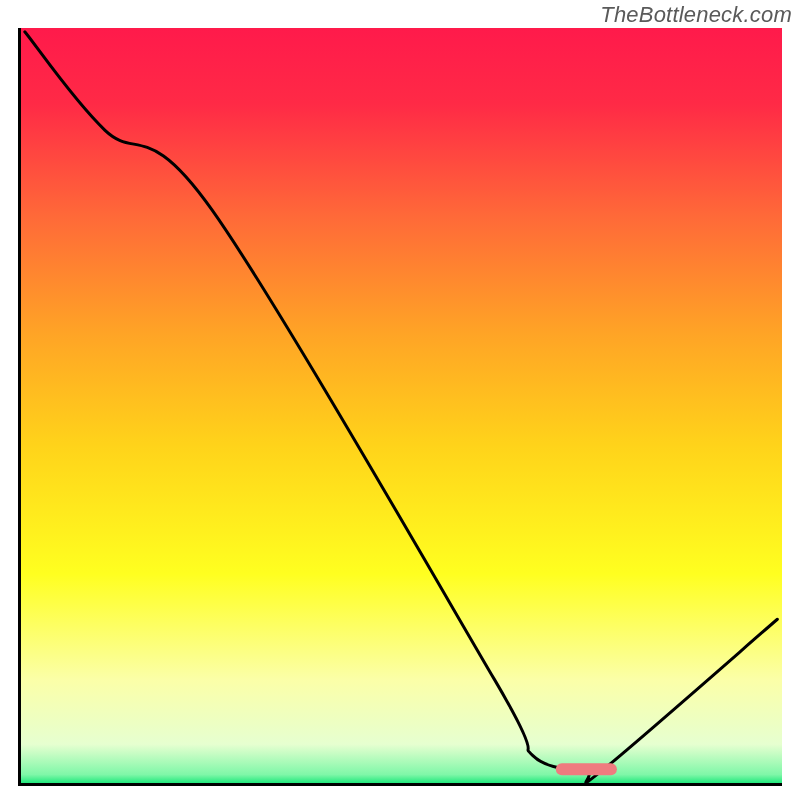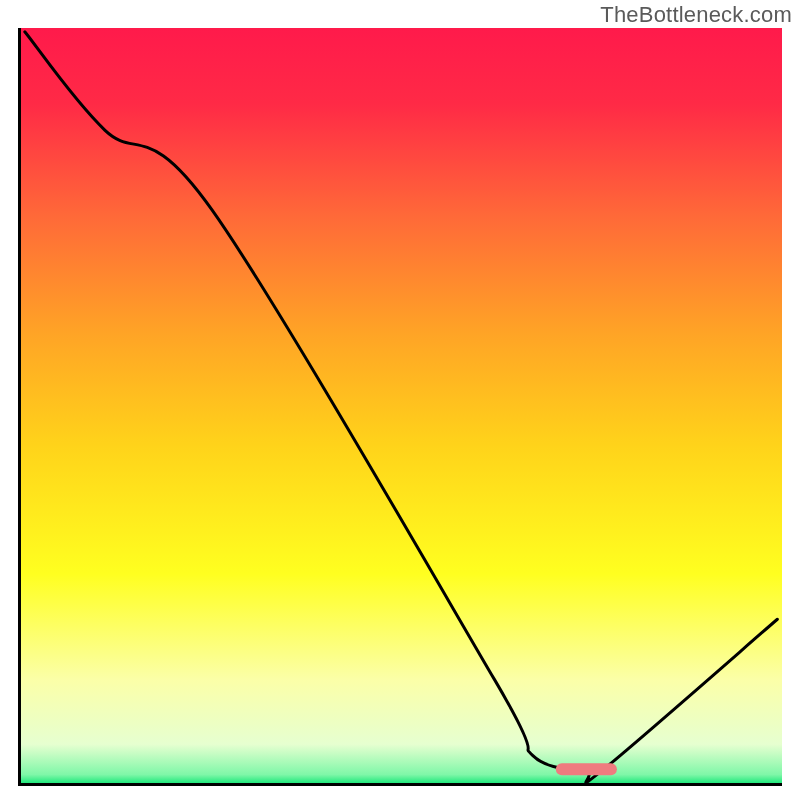--- a/index.html
+++ b/index.html
@@ -7,20 +7,21 @@
     padding: 0;
     width: 800px;
     height: 800px;
     background: #ffffff;
     font-family: Arial, Helvetica, sans-serif;
   }
   .wrap {
     position: relative;
     width: 800px;
     height: 800px;
+    font-style: italic;
   }
   .watermark {
     position: absolute;
     top: 2px;
     right: 8px;
     color: #5a5a5a;
     font-size: 22px;
     letter-spacing: 0.2px;
     font-weight: 400;
   }

